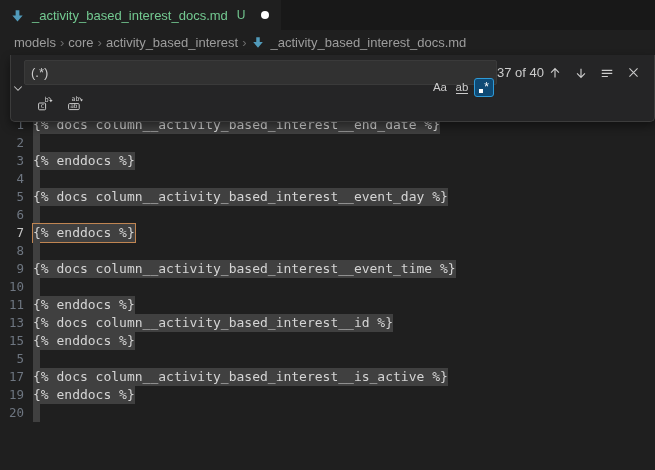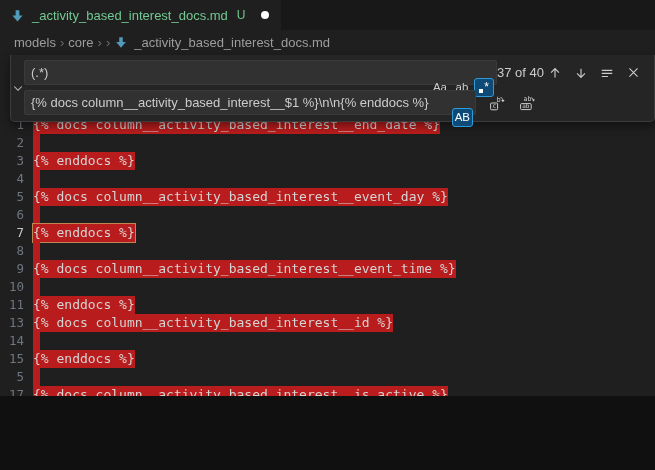--- a/index.html
+++ b/index.html
@@ -1,18 +1,18 @@
 <!DOCTYPE html>
 <html><head>
 <meta charset="utf-8">
 <style>
   * { margin:0; padding:0; box-sizing:border-box; }
   html,body { background:#101010; }
   .window {
-    position:relative; width:655px; height:396px; overflow:hidden;
+    position:relative; width:655px; height:470px; overflow:hidden;
     background:#1f1f1f; font-family:"Liberation Sans", sans-serif;
     color:#cccccc;
   }
 
   
   .tabbar { height:30px; background:#181818; display:flex; align-items:stretch; }
   .tab {
     display:flex; align-items:center; gap:7px; padding:0 12px 0 10px;
     background:#1f1f1f; cursor:pointer;
   }
@@ -77,21 +77,21 @@
     padding-top:62px; overflow:hidden;
     font-family:"DejaVu Sans Mono", monospace; font-size:13px;
   }
   .line { display:flex; height:18px; line-height:18px; white-space:pre; }
   .ln {
     width:24px; text-align:right; color:#6e7681; flex:none;
     font-size:12.5px; user-select:none;
   }
   .line.current .ln { color:#c6c6c6; }
   .code { margin-left:9px; color:#d4d4d4; }
-  .hl { background:#b91c1c; display:inline-block; height:18px; }
+  .hl { background:#404040; display:inline-block; height:18px; }
   .hl.emptym { width:7px; }
   .line.current .hl { box-shadow:0 0 0 1px #c08552; }
 
   svg { display:block; }
 </style>
 </head>
 <body>
 
 <div class="window">
 
@@ -106,20 +106,21 @@
       <span class="git-badge">U</span>
       <span class="dirty-dot"></span>
     </div>
   </div>
 
   <div class="breadcrumbs">
     <span class="crumb">models</span>
     <span class="crumb-sep">›</span>
     <span class="crumb">core</span>
     <span class="crumb-sep">›</span>
+    <span class="crumb">activity_based_interest</span>
     <span class="crumb-sep">›</span>
     <span class="crumb crumb-file">
       <span class="fileicon">
         <svg viewBox="0 0 16 16" width="14" height="14">
             <path d="M8 14.5 2.5 8H6V2.5h4V8h3.5Z" fill="#519aba"></path>
           </svg>
       </span>
       <span>_activity_based_interest_docs.md</span>
     </span>
   </div>
@@ -162,24 +163,20 @@
           </span>
           <span class="iconbtn">
             <svg width="13" height="13" viewBox="0 0 16 16">
                 <path d="M3 3l10 10M13 3 3 13" fill="none" stroke="currentColor" stroke-width="1.3"></path>
               </svg>
           </span>
         </div>
       </div>
 
       <div class="fw-row">
-        <div class="inputbox replace-box">
-          <input type="text" readonly="" aria-label="Replace" value="{% docs column__activity_based_interest__$1 %}\n\n{% enddocs %}" style="">
-          <span class="opt active">AB</span>
-        </div>
         <div class="fw-actions rep-actions" style="margin-left:10px;">
           <span class="iconbtn">
             <svg width="16" height="16" viewBox="0 0 16 16">
               <text x="7.5" y="6.5" font-size="7" fill="currentColor" font-family="DejaVu Sans Mono, monospace">b</text>
               <path d="M11.5 2.6c1.6.3 2.4 1.3 2.4 2.9" fill="none" stroke="currentColor" stroke-width="1"></path>
               <path d="M12.2 5h3.4l-1.7 2.2z" fill="currentColor"></path>
               <rect x="1.6" y="8" width="7" height="6.8" rx="1" fill="none" stroke="currentColor" stroke-width="1"></rect>
               <text x="3.6" y="13.2" font-size="6.5" fill="currentColor" font-family="DejaVu Sans Mono, monospace">c</text>
             </svg>
           </span>
@@ -241,24 +238,20 @@
   </div>
         <div class="line">
     <span class="ln">11</span>
     <span class="code"><span class="hl">{% enddocs %}</span></span>
   </div>
         <div class="line">
     <span class="ln">13</span>
     <span class="code"><span class="hl">{% docs column__activity_based_interest__id %}</span></span>
   </div>
         <div class="line">
-    <span class="ln">14</span>
-    <span class="code"><span class="hl emptym"></span></span>
-  </div>
-        <div class="line">
     <span class="ln">15</span>
     <span class="code"><span class="hl">{% enddocs %}</span></span>
   </div>
         <div class="line">
     <span class="ln">5</span>
     <span class="code"><span class="hl emptym"></span></span>
   </div>
         <div class="line">
     <span class="ln">17</span>
     <span class="code"><span class="hl">{% docs column__activity_based_interest__is_active %}</span></span>

